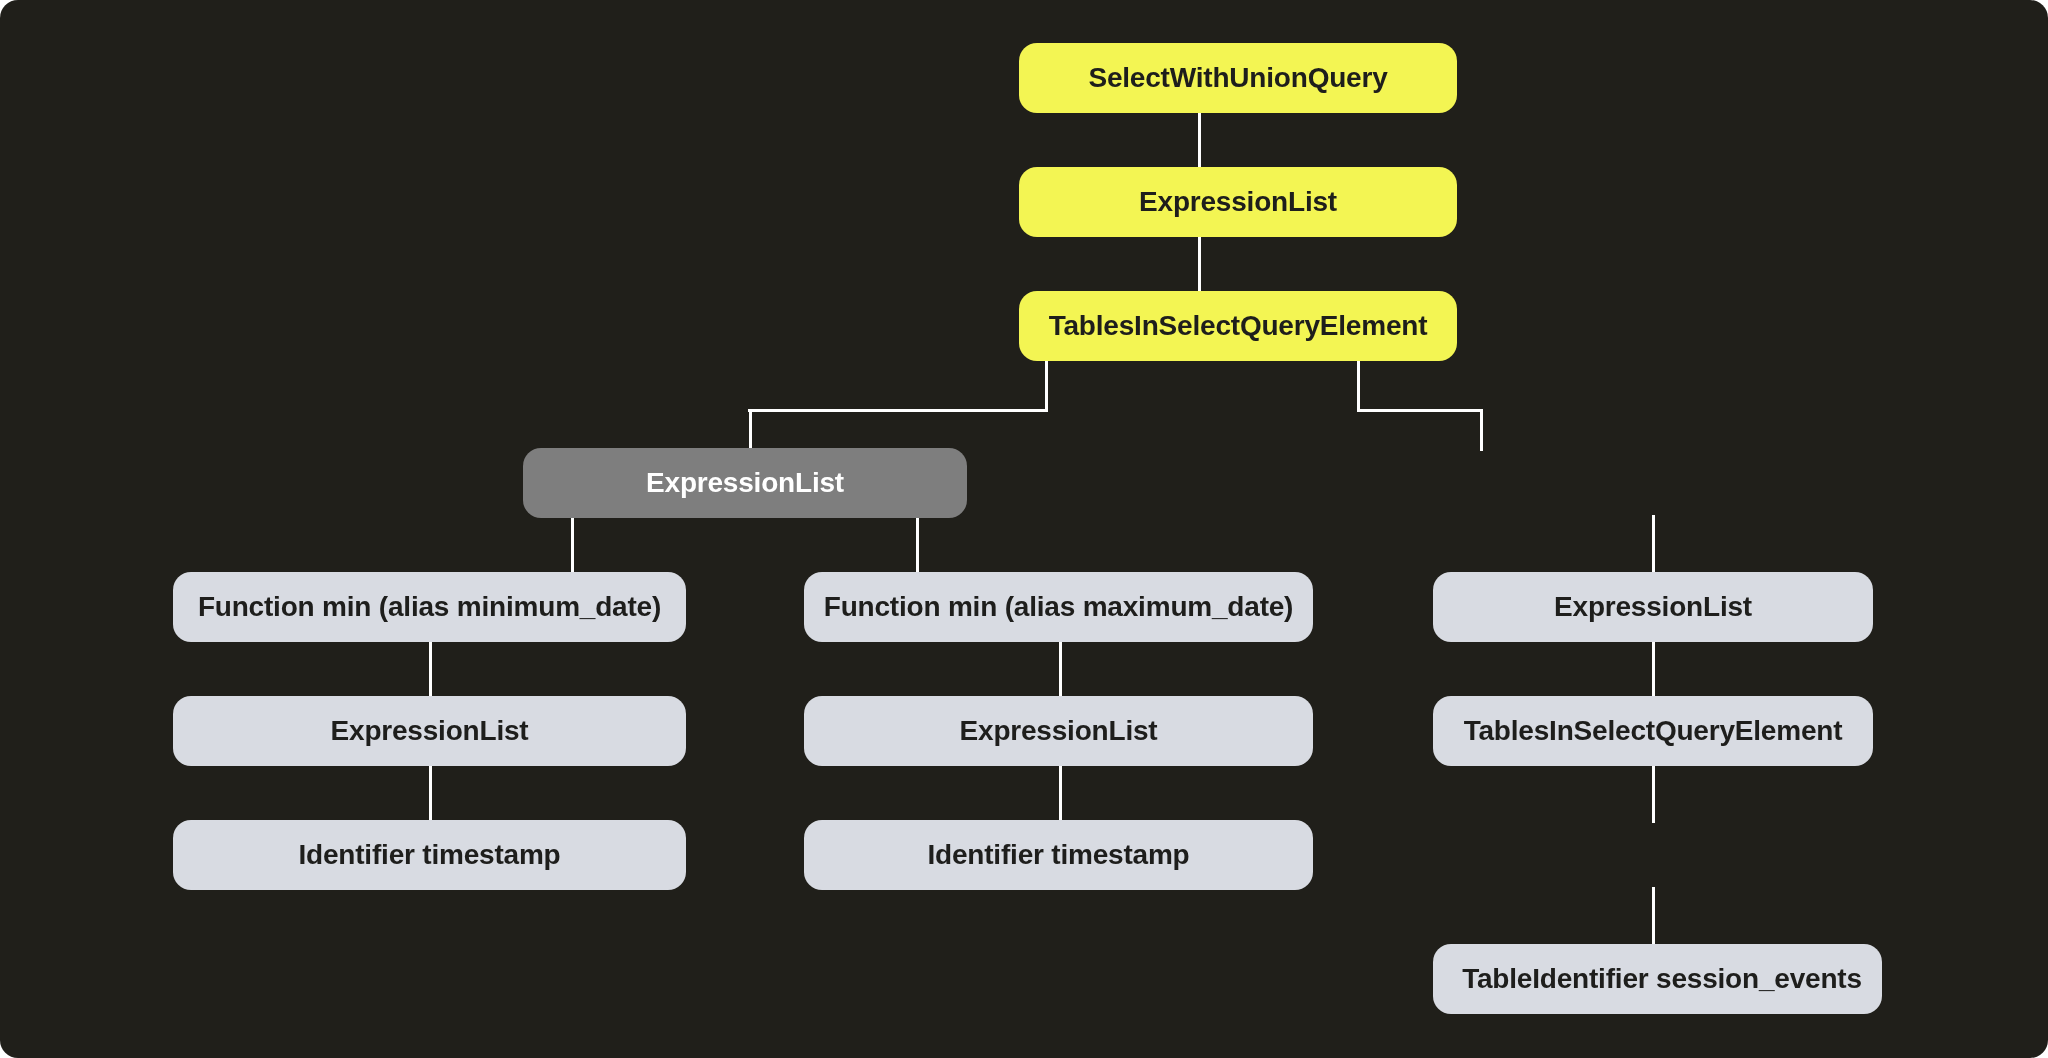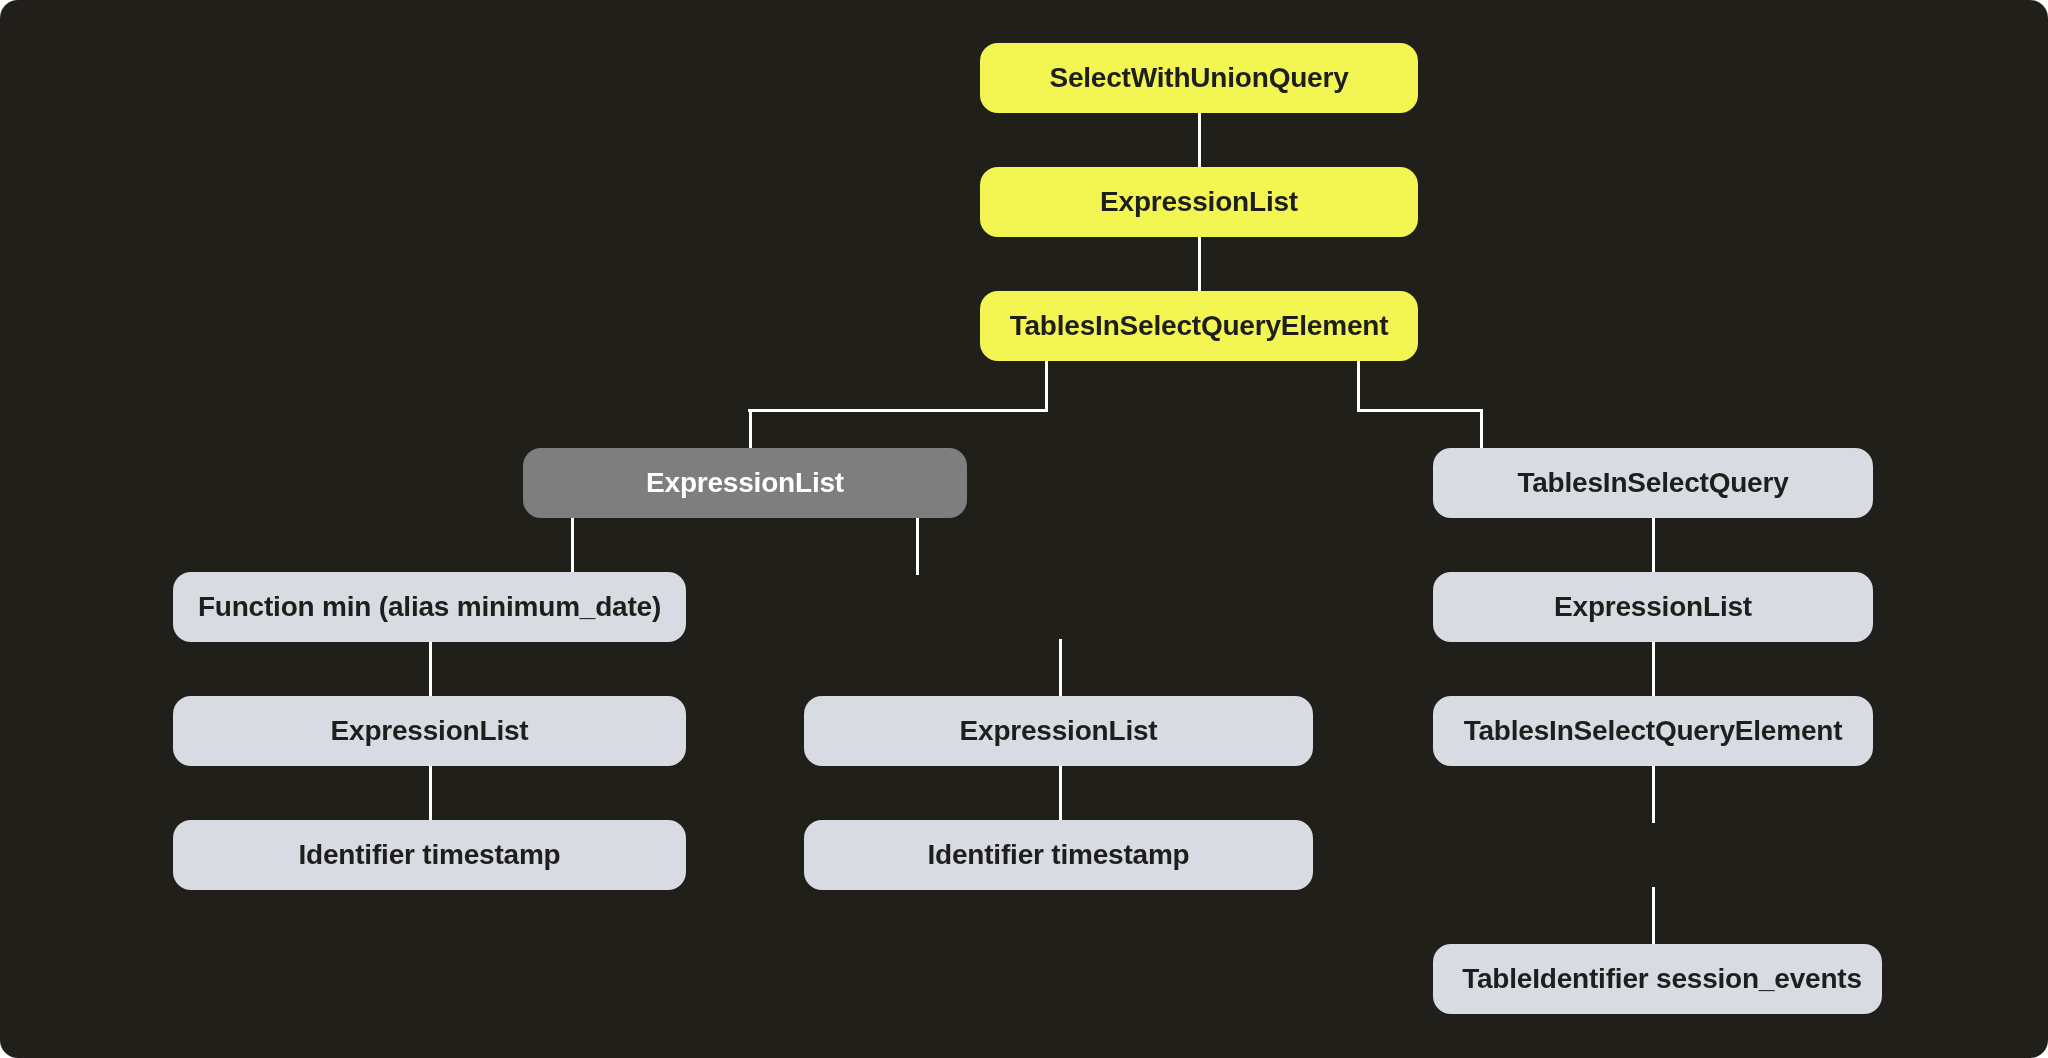--- a/index.html
+++ b/index.html
@@ -28,20 +28,21 @@
     align-items: center;
     justify-content: center;
     font-size: 28px;
     font-weight: 700;
     letter-spacing: -0.2px;
     white-space: nowrap;
   }
   .node-highlight {
     background: var(--node-highlight, #f3f553);
     color: var(--text-dark, #1e1e1c);
+    margin-left: 39px;
   }
   .node-default {
     background: var(--node-default, #d8dbe2);
     color: var(--text-dark, #1e1e1c);
   }
   .node-selected {
     background: var(--node-selected, #7e7e7e);
     color: var(--text-light, #ffffff);
   }
 </style>
@@ -73,23 +74,23 @@
   <div class="edge" style="left:1059px; top:763px; width:3px; height:60px;"></div>
   <div class="edge" style="left:1652px; top:763px; width:3px; height:60px;"></div>
 
   <div class="edge" style="left:1652px; top:887px; width:3px; height:60px;"></div>
 
   <div class="node node-highlight" style="left:980px;  top:43px;  width:438px;">SelectWithUnionQuery</div>
   <div class="node node-highlight" style="left:980px;  top:167px; width:438px;">ExpressionList</div>
   <div class="node node-highlight" style="left:980px;  top:291px; width:438px;">TablesInSelectQueryElement</div>
 
   <div class="node node-selected" style="left:523px;  top:448px; width:444px;">ExpressionList</div>
-  <div class="node node-default" style="left:1433px; top:448px; width:440px;">TablesInSelectQuery</div>
 
   <div class="node node-default" style="left:173px;  top:572px; width:513px;text-align:center;">Function min (alias minimum_date)</div>
+  <div class="node node-default" style="left:804px;  top:572px; width:509px;">Function min (alias maximum_date)</div>
   <div class="node node-default" style="left:1433px; top:572px; width:440px;">ExpressionList</div>
 
   <div class="node node-default" style="left:173px;  top:696px; width:513px;">ExpressionList</div>
   <div class="node node-default" style="left:804px;  top:696px; width:509px;">ExpressionList</div>
   <div class="node node-default" style="left:1433px; top:696px; width:440px;">TablesInSelectQueryElement</div>
 
   <div class="node node-default" style="left:173px;  top:820px; width:513px;">Identifier timestamp</div>
   <div class="node node-default" style="left:804px;  top:820px; width:509px;">Identifier timestamp</div>
 
   <div class="node node-default" style="left:1433px; top:944px; width:440px;padding-left:9px;">TableIdentifier session_events</div>

